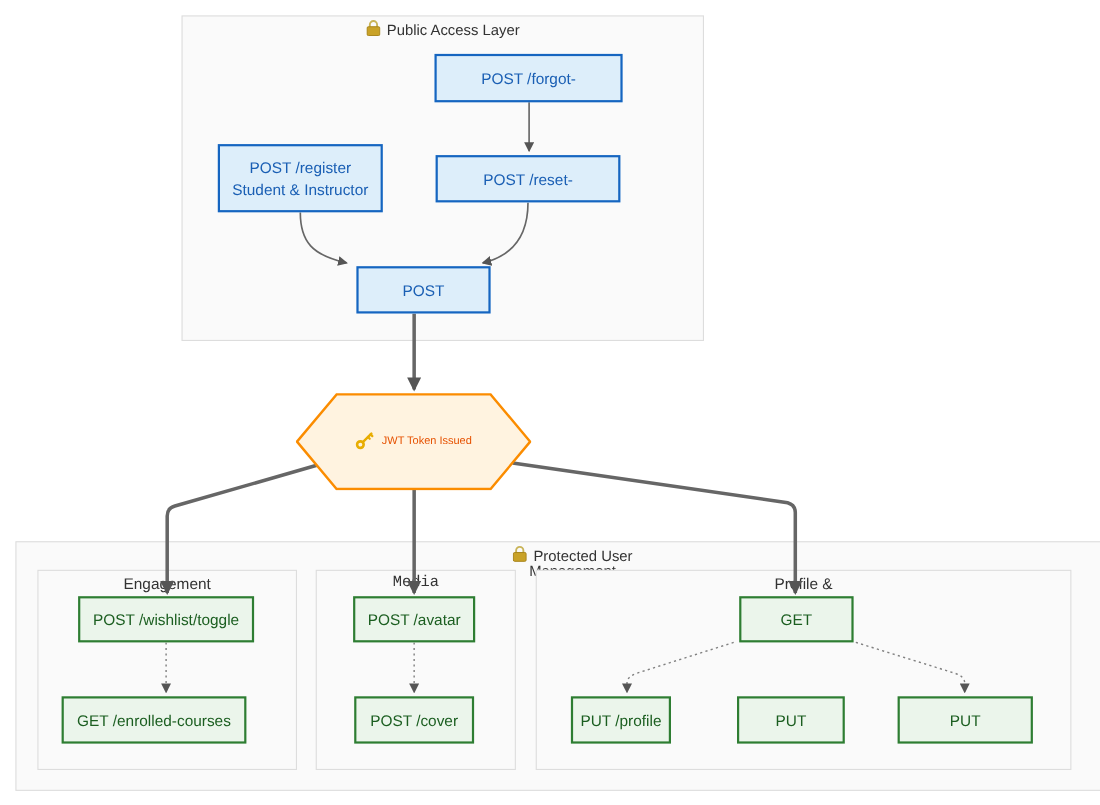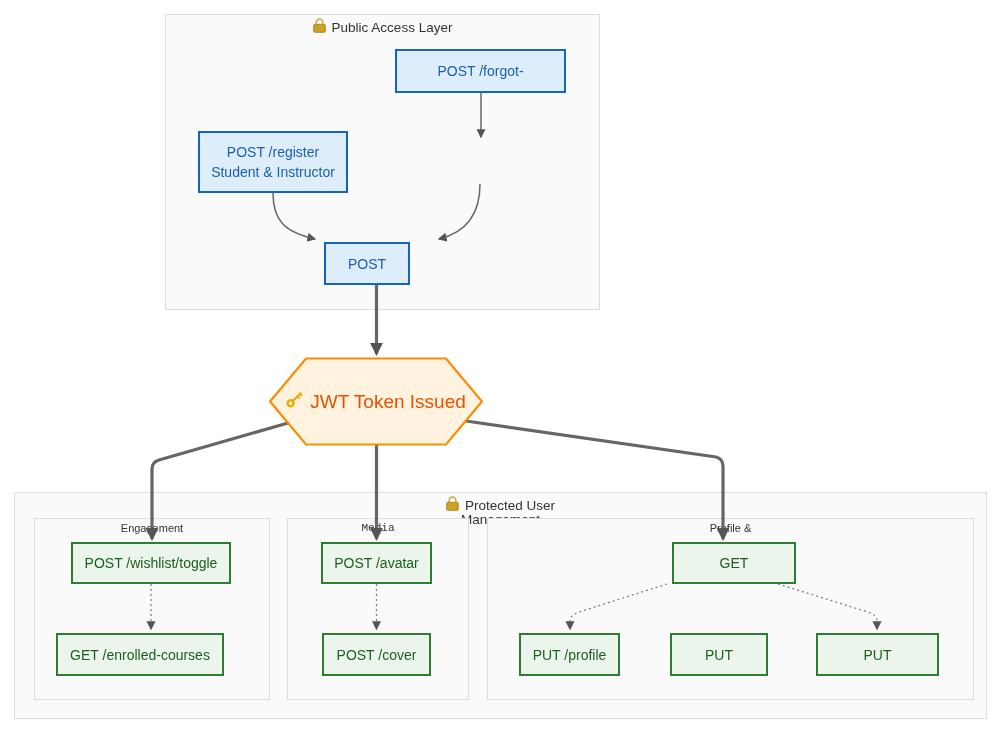--- a/index.html
+++ b/index.html
@@ -8,48 +8,48 @@
     --orange-fill:#fff3e0; --orange-border:#fb8c00; --orange-text:#e65100;
     --edge:#666666; --cluster-bg:#fafafa; --cluster-border:#dddddd; --title-text:#333333;
   }
   html,body{margin:0;padding:0;background:#ffffff;}
   #canvas{
     position:relative; width:1000px; height:732px; background:#ffffff;
     font-family:"Liberation Sans", sans-serif; overflow:hidden;
     border-bottom:1px solid #e4e4e4;
   }
   .cluster{
-    position:absolute; background:var(--cluster-bg); border:1px solid var(--cluster-border);
+    position:absolute; background:var(--cluster-bg); border:1px solid var(--cluster-border);padding-left:40px;
   }
   .subgraph{
     position:absolute; background:var(--cluster-bg); border:1px solid var(--cluster-border);
   }
   .cluster-title{
     position:absolute; top:3px; left:0; width:100%;
     display:flex; align-items:center; justify-content:center; gap:6px;
     font-size:13.5px; color:var(--title-text); white-space:nowrap;
   }
   .cluster-title-line2{
     position:absolute; top:19px; left:0; width:100%;
     text-align:center; font-size:13.5px; color:var(--title-text); white-space:nowrap;
   }
   .subgraph-title{
     position:absolute; top:3px; left:0; width:100%;
-    text-align:center; font-size:11px; color:var(--title-text); white-space:nowrap;
+    text-align:center; font-size:14px; color:var(--title-text); white-space:nowrap;
   }
   .node{
     position:absolute; display:flex; flex-direction:column; align-items:center; justify-content:center;
     font-size:14px; text-align:center; line-height:20px; box-sizing:border-box;
   }
   .node-blue{ background:var(--blue-fill); border:2px solid var(--blue-border); color:var(--blue-text); }
   .node-green{ background:var(--green-fill); border:2px solid var(--green-border); color:var(--green-text); }
   .hex-wrap{ position:absolute; left:269px; top:357px; width:214px; height:89px; }
   .hex-label{
     position:absolute; inset:0; display:flex; align-items:center; justify-content:center; gap:7px;
-    color:var(--orange-text); font-size:19px;
+    color:var(--orange-text); font-size:10px;
   }
   #edge-layer{ position:absolute; left:0; top:0; width:1000px; height:732px; pointer-events:none; }
   .edge-thin{ stroke:var(--edge); stroke-width:1.5; fill:none; }
   .edge-thick{ stroke:var(--edge); stroke-width:3.2; fill:none; }
   .edge-dot{ stroke:#808080; stroke-width:1.3; fill:none; stroke-dasharray:2,3; }
   .icon{ display:inline-block; flex:0 0 auto; }
 </style>
 </head>
 <body>
 
@@ -115,21 +115,24 @@
     <path class="edge-dot" d="M778,584 L868,612 Q877,615 877,621 L877,629" marker-end="url(#ah-dot)"></path>
   </svg>
 
   <div class="node node-blue" style="left:395px; top:39px; width:171px; height:44px;margin-top:10px;">
     <span>POST /forgot-</span>
   </div>
   <div class="node node-blue" style="left:198px; top:131px; width:150px; height:62px;text-align:right;">
     <span>POST /register</span>
     <span>Student &amp; Instructor</span>
   </div>
-  <div class="node node-blue" style="left:324px; top:242px; width:86px; height:43px;">
+  <div class="node node-blue" style="left:396px; top:141px; width:168px; height:43px;">
+    <span>POST /reset-</span>
+  </div>
+  <div class="node node-blue" style="left:324px; top:242px; width:122px; height:43px;">
     <span>POST</span>
   </div>
 
   <div class="hex-wrap">
     <svg width="214" height="89" viewBox="0 0 214 89">
       <polygon points="1,44.5 37,1.5 177,1.5 213,44.5 177,87.5 37,87.5" fill="var(--orange-fill)" stroke="var(--orange-border)" stroke-width="2.2"></polygon>
     </svg>
     <div class="hex-label">
       <span class="icon">
         <svg width="17" height="17" viewBox="0 0 17 17">
@@ -150,24 +153,24 @@
   </div>
   <div class="node node-green" style="left:56px; top:633px; width:168px; height:43px;">
     <span>GET /enrolled-courses</span>
   </div>
   <div class="node node-green" style="left:321px; top:542px; width:111px; height:42px;">
     <span>POST /avatar</span>
   </div>
   <div class="node node-green" style="left:322px; top:633px; width:109px; height:43px;">
     <span>POST /cover</span>
   </div>
-  <div class="node node-green" style="left:672px; top:542px; width:124px; height:42px;">
+  <div class="node node-green" style="left:672px; top:542px; width:104px; height:42px;">
     <span>GET</span>
   </div>
-  <div class="node node-green" style="left:519px; top:633px; width:101px; height:43px;">
+  <div class="node node-green" style="left:519px; top:633px; width:91px; height:43px;">
     <span>PUT /profile</span>
   </div>
   <div class="node node-green" style="left:670px; top:633px; width:98px; height:43px;">
     <span>PUT</span>
   </div>
   <div class="node node-green" style="left:816px; top:633px; width:123px; height:43px;">
     <span>PUT</span>
   </div>
 
 </div>

